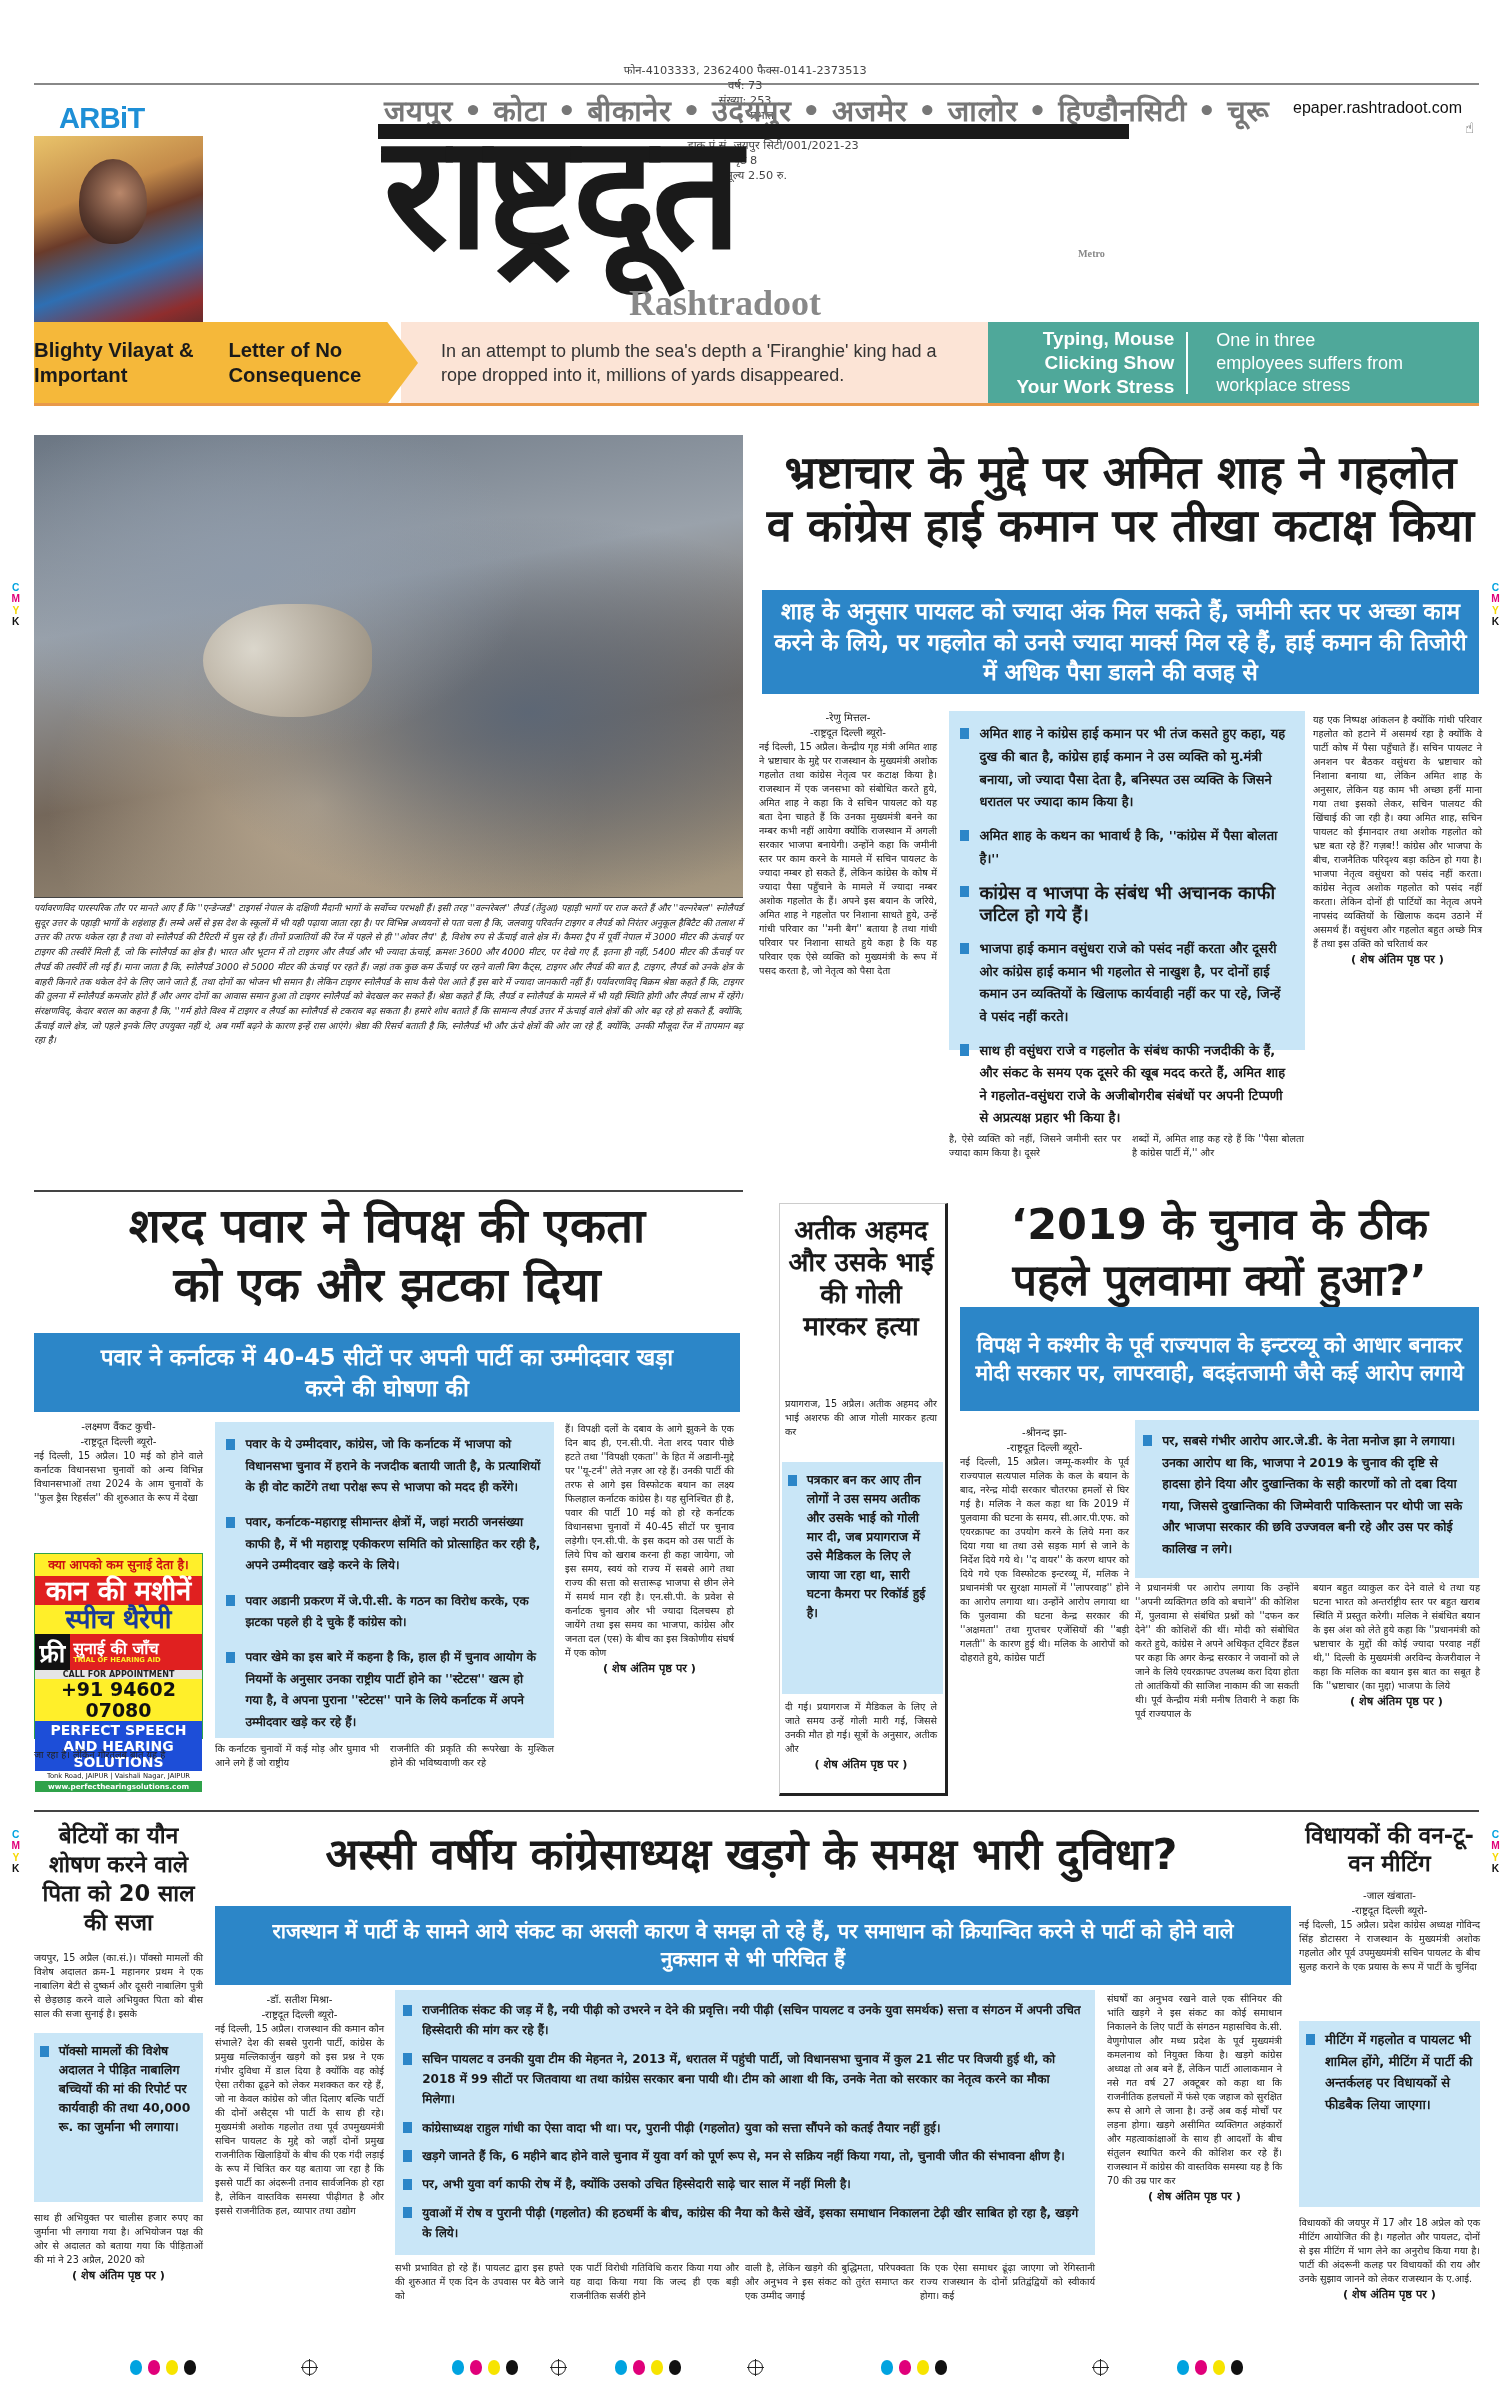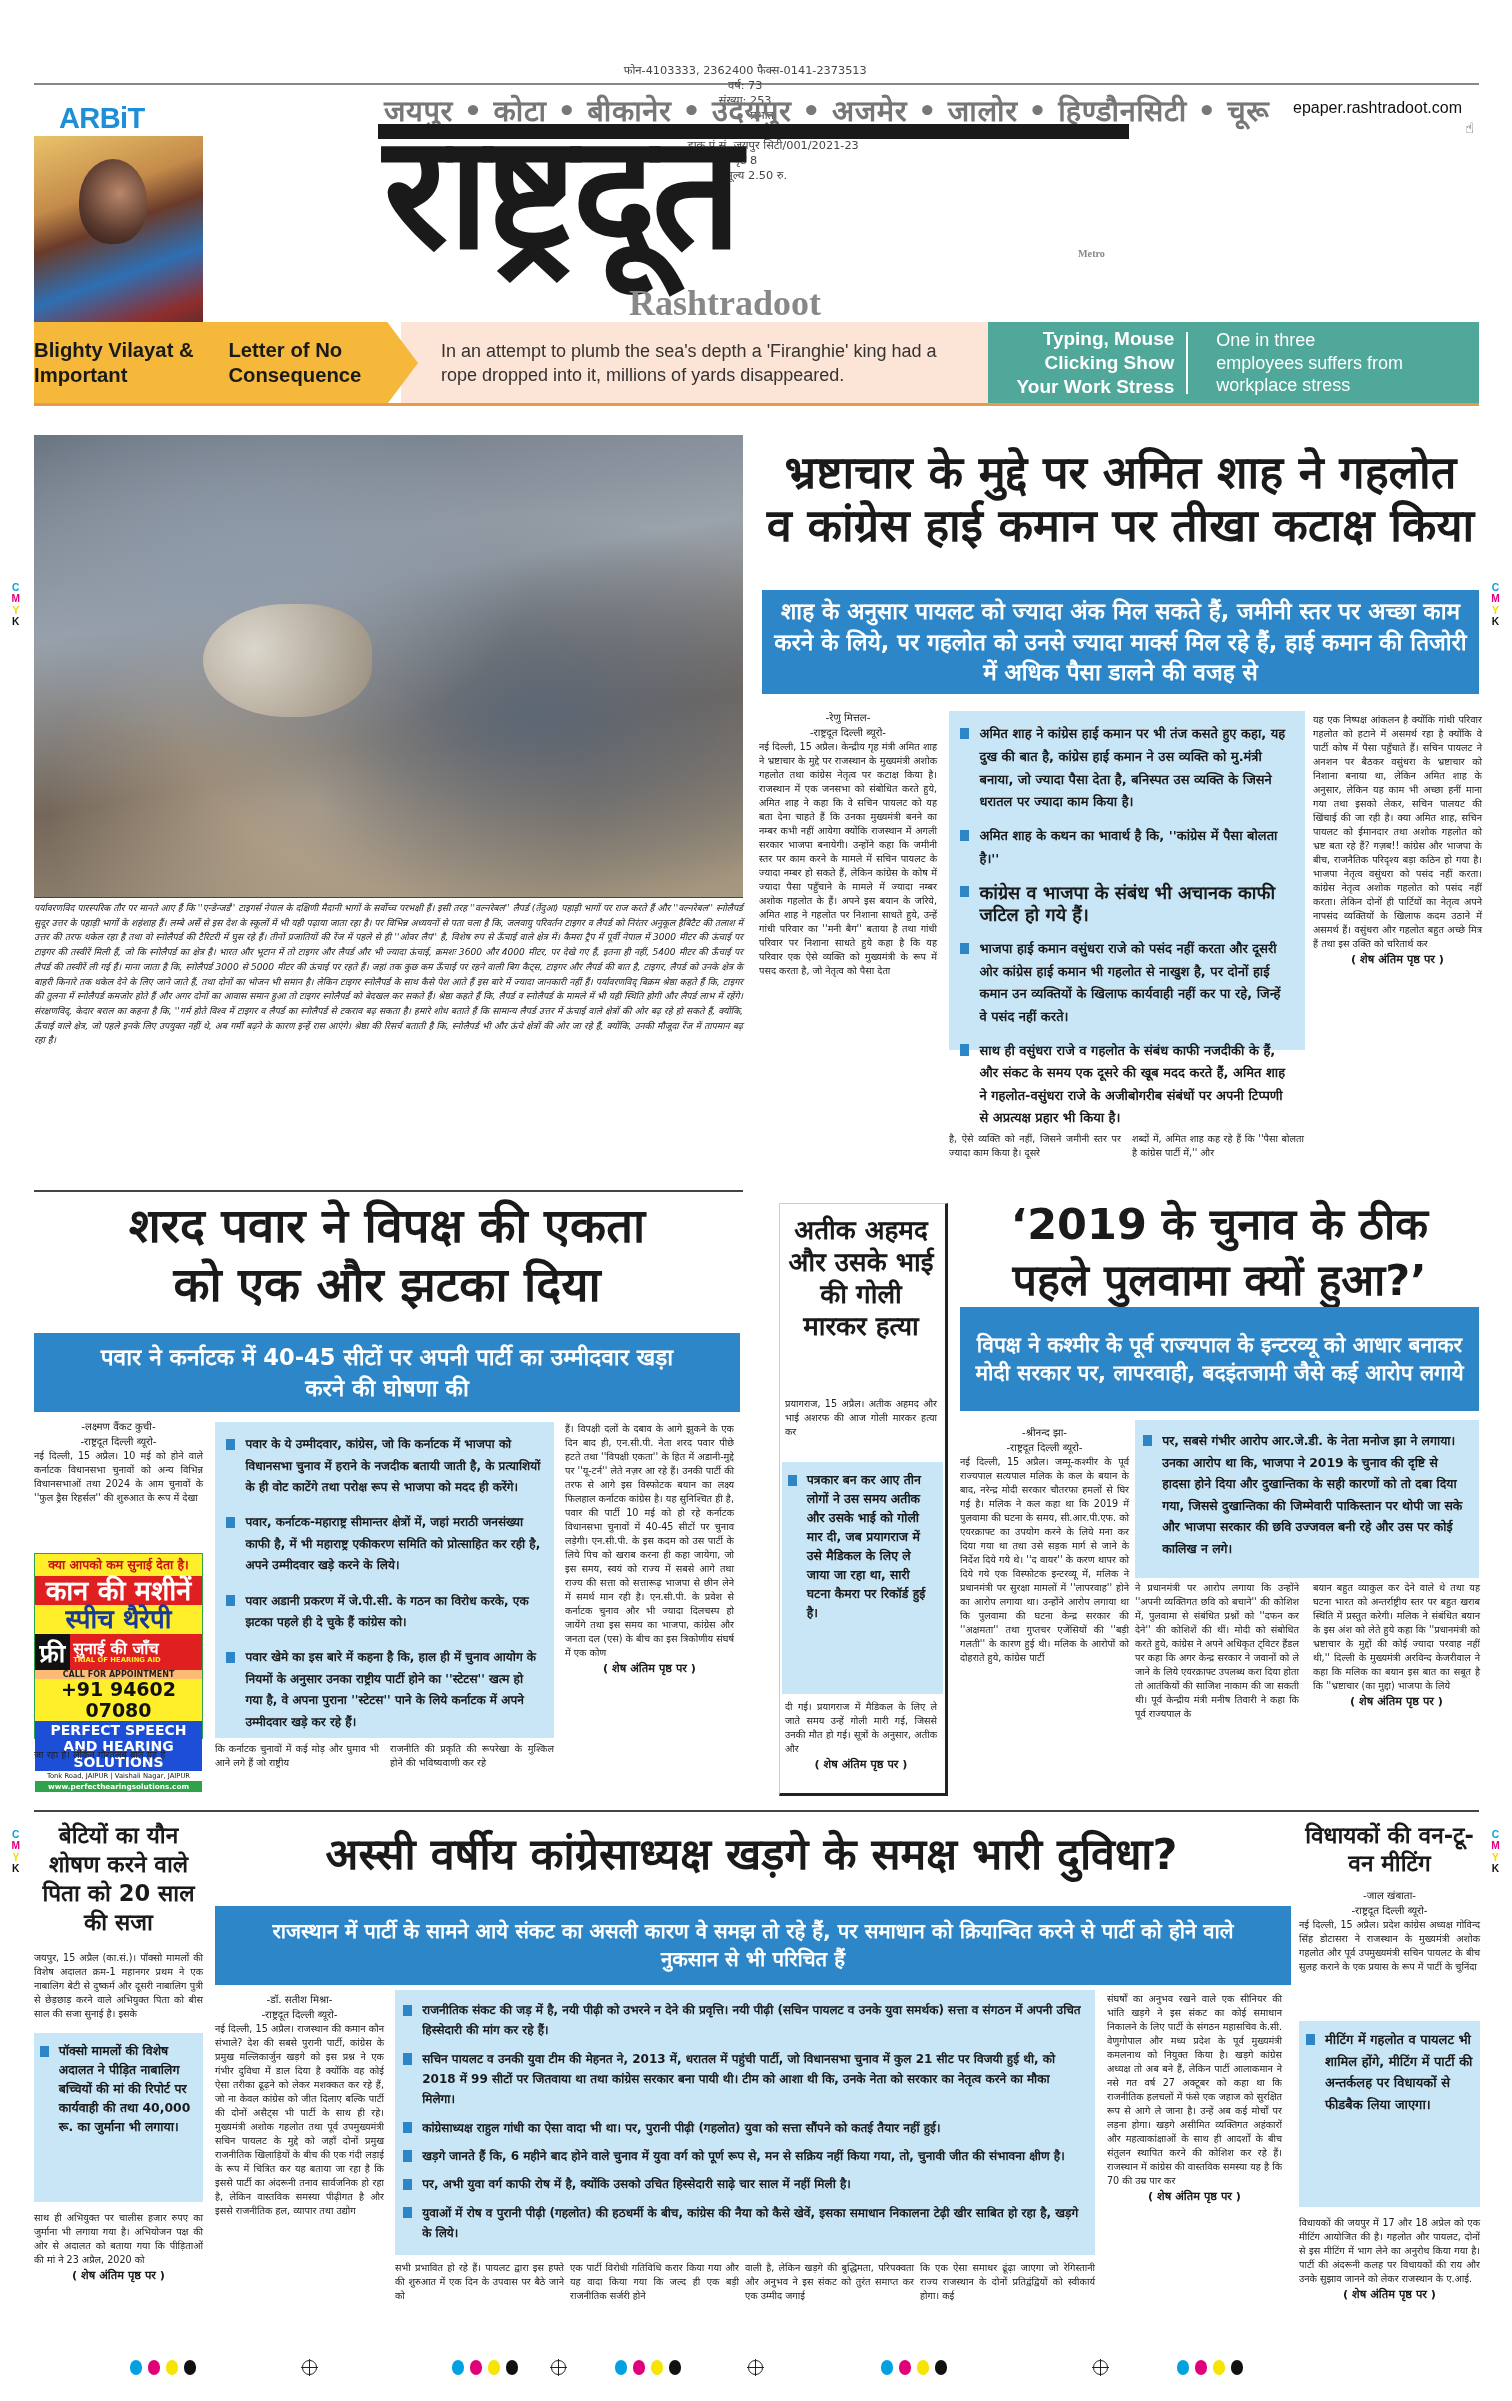--- a/index.html
+++ b/index.html
@@ -57,21 +57,21 @@
 
   
   .ad { left: 34px; top: 1553px; width: 169px; height: 186px; border: 1.7px solid #2fa24a; display: flex; flex-direction: column; }
   .ad .a1 { background: #ffef2a; color: #c11; font-size: 12.4px; font-weight: bold; text-align: center; padding: 2.3px 0; }
   .ad .a2 { background: #e02020; color: #fff; font-size: 27px; font-weight: 900; text-align: center; line-height: 1.1; }
   .ad .a3 { background: #ffef2a; color: #1a3a9a; font-size: 26px; font-weight: 900; text-align: center; line-height: 1.1; }
   .ad .a4 { display: flex; background: #e02020; color: #fff; align-items: center; }
   .ad .a4 .free { background: #111; color: #fff; font-size: 25px; font-weight: 900; padding: 1.1px 4.5px; }
   .ad .a4 .jc { font-size: 16px; font-weight: 900; line-height: 1.0; padding-left: 3.4px; }
   .ad .a4 .jc small { display: block; font-size: 6.8px; color: #ffef2a; }
-  .ad .a5 { background: #fdba74; text-align: center; font-size: 8px; font-weight: bold; color: #222; }
+  .ad .a5 { background: #e5e5e5; text-align: center; font-size: 8px; font-weight: bold; color: #222; }
   .ad .a6 { background: #ffef2a; text-align: center; font-size: 19px; font-weight: 900; color: #111; line-height: 1.1; }
   .ad .a7 { background: #1d4ed8; color: #fff; font-size: 14px; font-weight: bold; text-align: center; padding: 1.1px 0; }
   .ad .a8 { background: #fff; color: #111; font-size: 6.8px; text-align: center; padding: 1.1px 0; }
   .ad .a9 { background: #2fa24a; color: #fff; font-size: 7.3px; font-weight: bold; text-align: center; padding: 1.1px 0; }
 
   .cmyk { font-family: "Liberation Sans", sans-serif; font-weight: bold; font-size: 10.2px; line-height: 11.3px; text-align: center; width: 9px; }
   .cmyk .c { color: #00a3e0; } .cmyk .m { color: #e0007a; } .cmyk .y { color: #f7d800; } .cmyk .k { color: #111; }
   .dots { display: flex; gap: 5.6px; }
   .dot { width: 12.4px; height: 14.7px; border-radius: 50%; }
   .reg { width: 14.7px; height: 14.7px; border: 1.1px solid #222; border-radius: 50%; position: absolute; }

